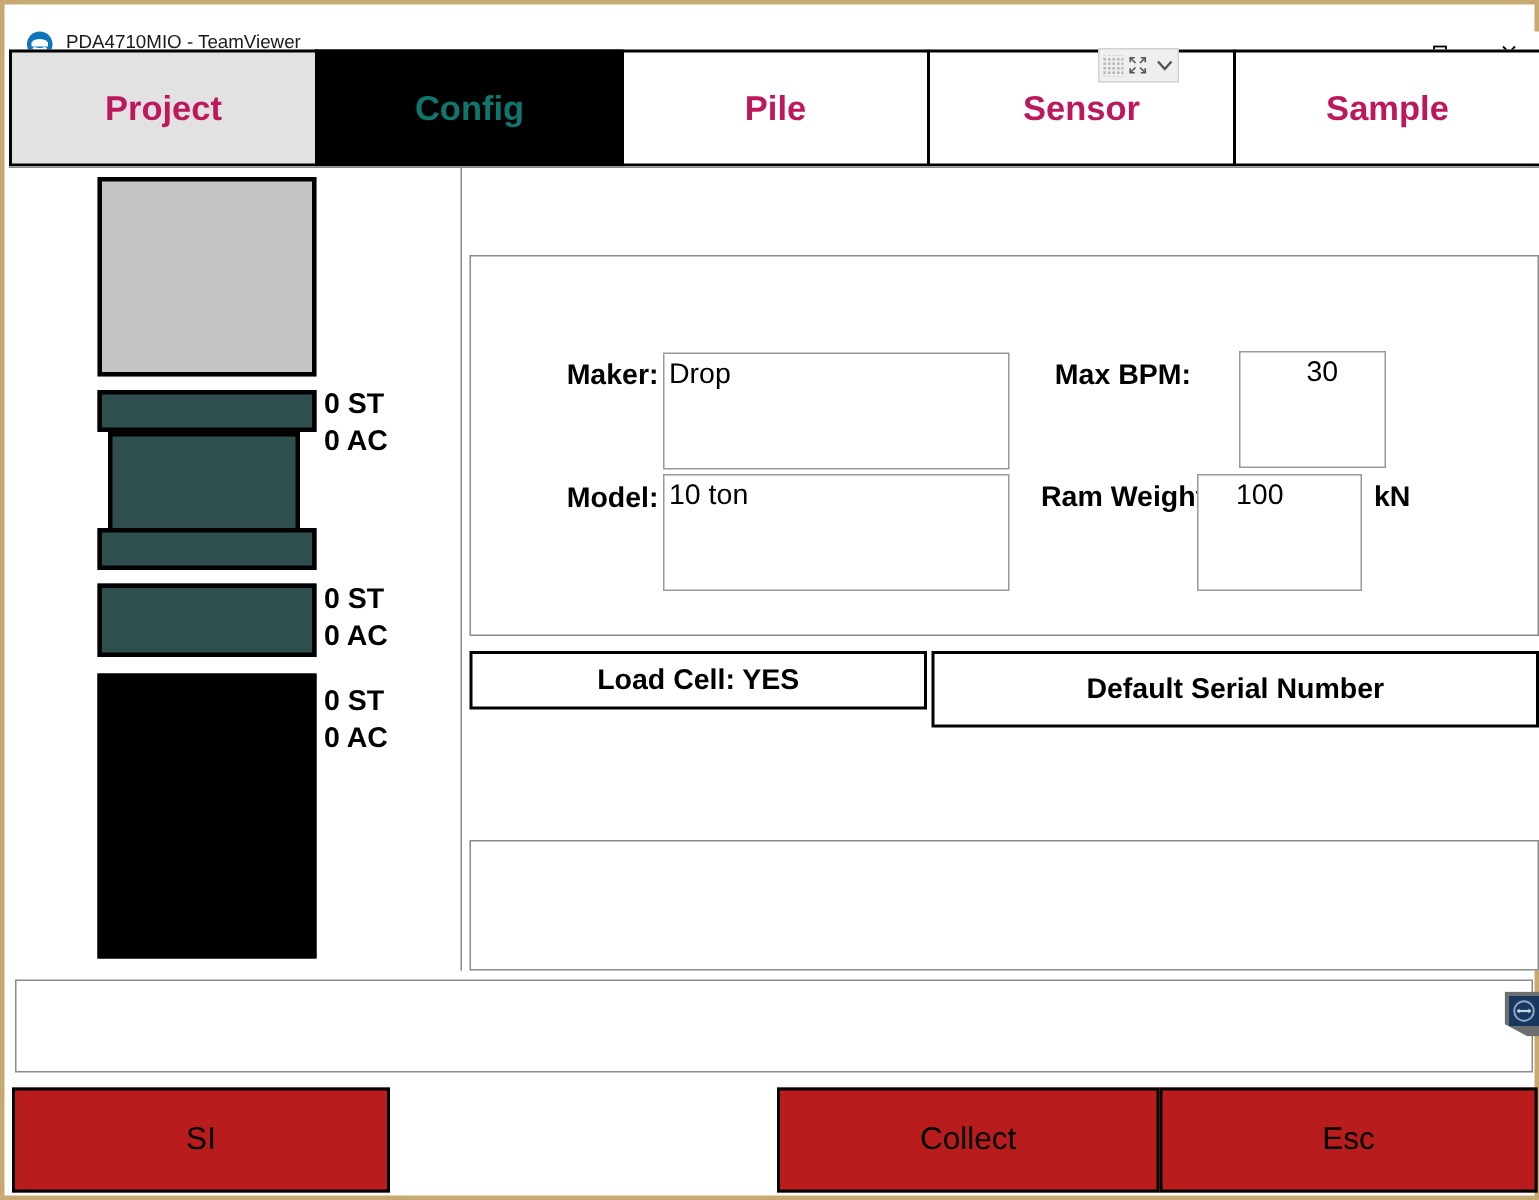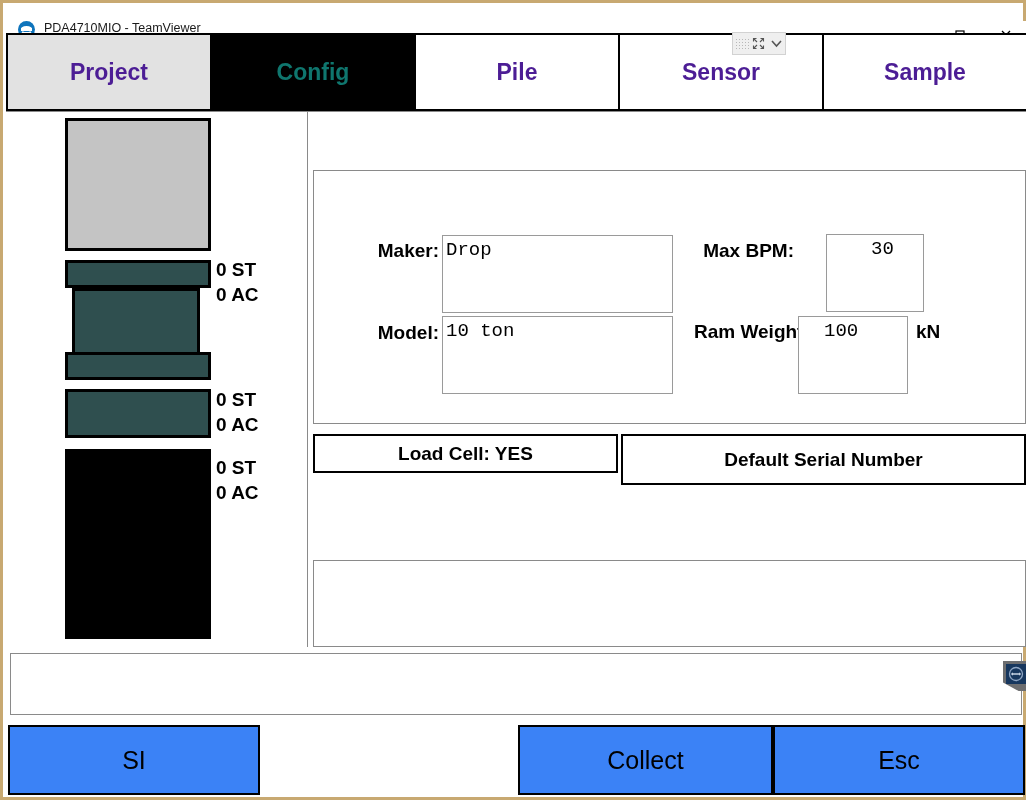--- a/index.html
+++ b/index.html
@@ -96,21 +96,21 @@
     flex: 1 1 0;
     box-sizing: border-box;
     border: 2px solid #000000;
     margin-right: -2px;
     background: #ffffff;
     display: flex;
     align-items: center;
     justify-content: center;
     font-size: 23px;
     font-weight: bold;
-    color: #4c1d95;
+    color: #be185d;
   }
   .tab.inactive-light { background: #e2e2e2; }
   .tab.active {
     background: #000000;
     color: #0f766e;
   }
 
   
   .tv-toolbar {
     position: absolute;
@@ -241,21 +241,21 @@
     white-space: nowrap;
     line-height: 23px;
   }
   .textinput {
     position: absolute;
     box-sizing: border-box;
     border: 1px solid #9a9a9a;
     background: #ffffff;
     font-size: 19px;
     color: #000000;
-    font-family: Liberation Mono, monospace;
+    font-family: Liberation Sans, sans-serif;
     padding: 2px 0 0 3px;
     line-height: 24px;
     overflow: hidden;
   }
   .unit {
     position: absolute;
     font-size: 19px;
     font-weight: bold;
     color: #000000;
     white-space: nowrap;
@@ -310,23 +310,23 @@
     left: 3px; top: 718px;
     width: 1020px;
     height: 79px;
   }
   .bigbtn {
     position: absolute;
     top: 4px;
     height: 70px;
     box-sizing: border-box;
     border: 2px solid #000000;
-    background: #3b82f6;
-    color: #000000;
-    font-size: 25px;
+    background: #b91c1c;
+    color: #000000;
+    font-size: 21px;
     display: flex;
     align-items: center;
     justify-content: center;
   }
   .btn-si      { left: 2px;   width: 252px; }
   .btn-collect { left: 512px; width: 255px; }
   .btn-esc     { left: 767px; width: 252px; }
 </style>
 </head>
 <body>

